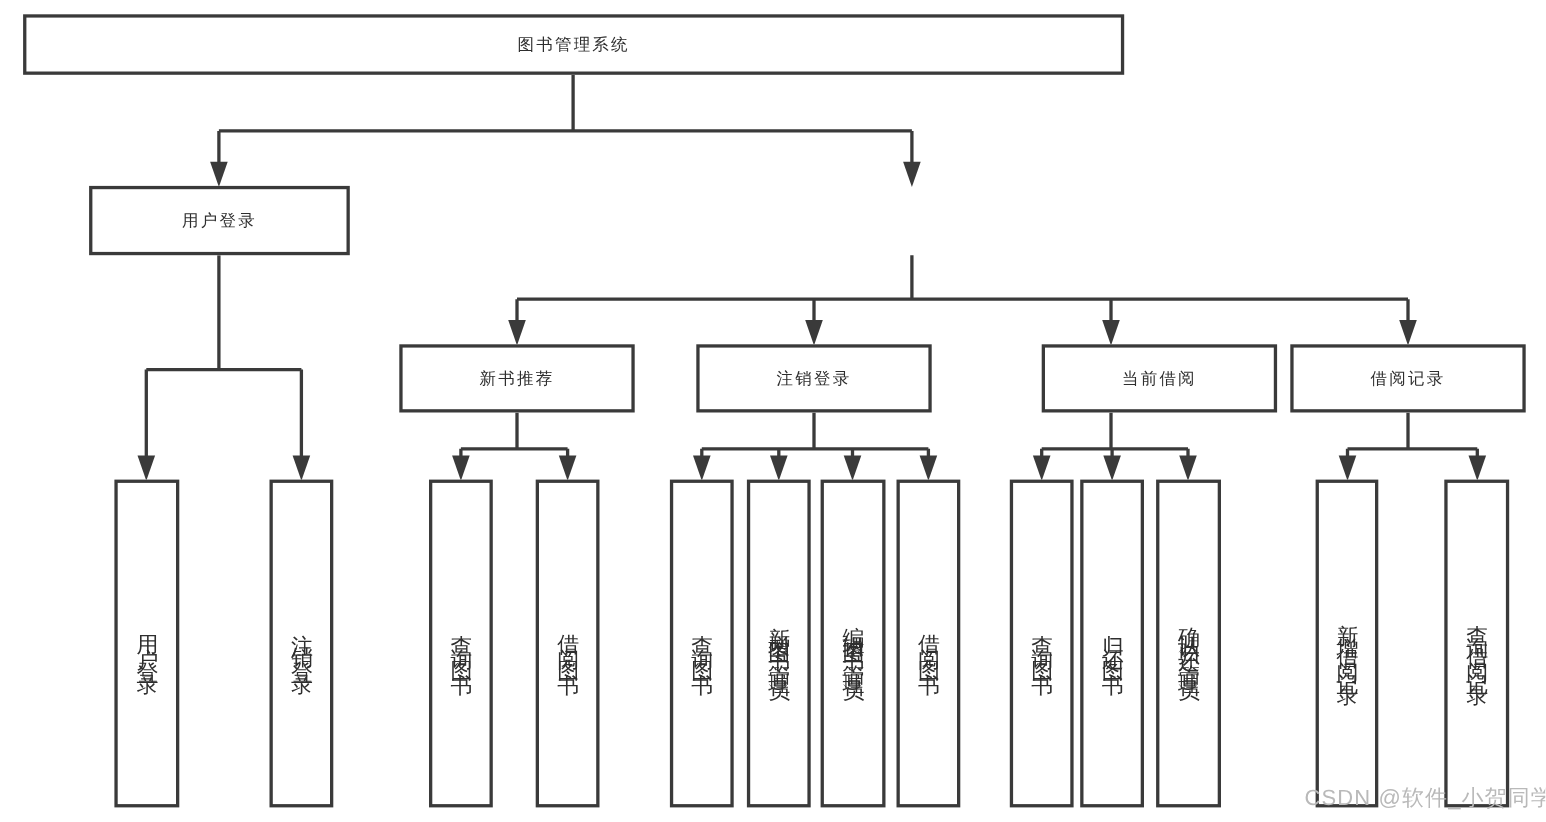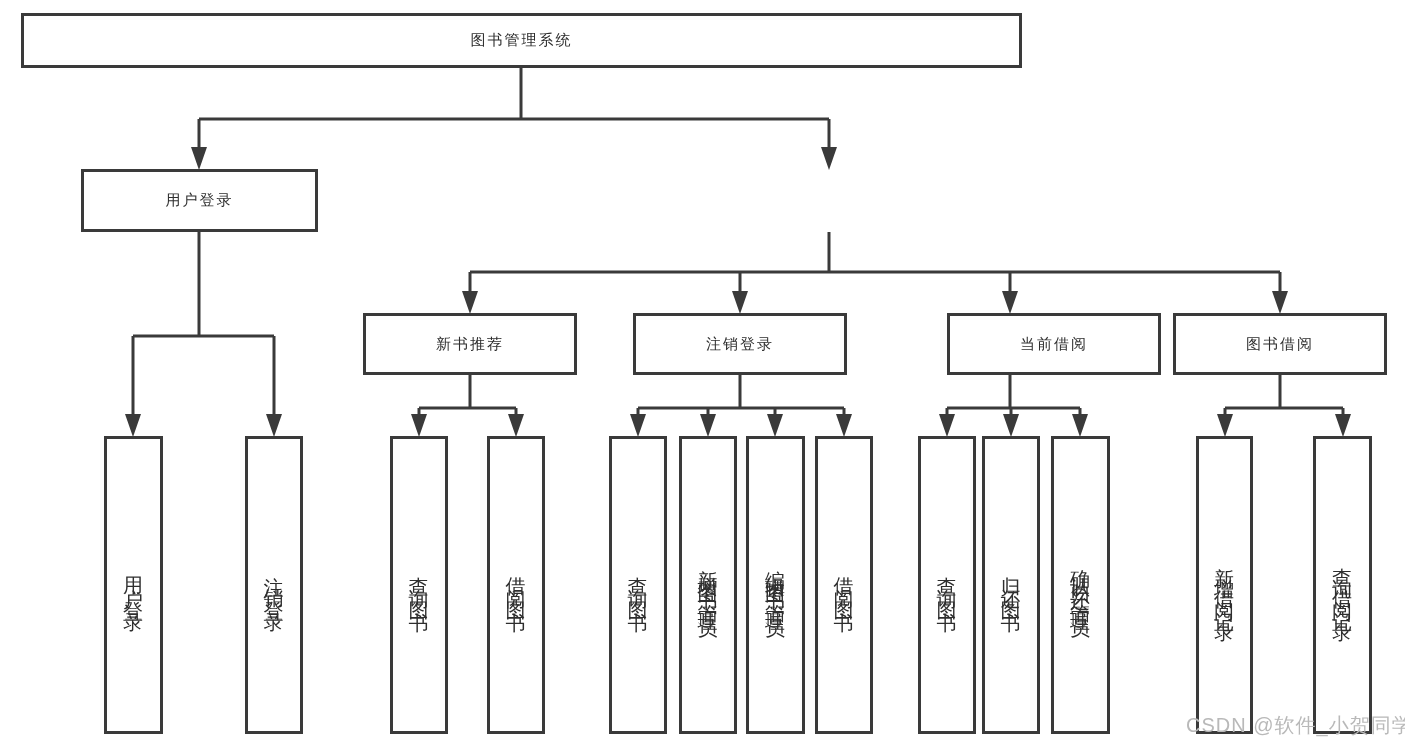--- a/index.html
+++ b/index.html
@@ -88,21 +88,21 @@
   <div class="node l3 l3-a">
     <span class="hlabel">新书推荐</span>
   </div>
   <div class="node l3 l3-b">
     <span class="hlabel">注销登录</span>
   </div>
   <div class="node l3 l3-c">
     <span class="hlabel">当前借阅</span>
   </div>
   <div class="node l3 l3-d">
-    <span class="hlabel">图书借阅</span>
+    <span class="hlabel">借阅记录</span>
   </div>
 
   <div class="node leaf" style="left:104px;width:59px">
     <span class="vtext">用户登录</span>
   </div>
   <div class="node leaf" style="left:245px;width:58px">
     <span class="vtext">注销登录</span>
   </div>
 
   <div class="node leaf" style="left:390px;width:58px">

